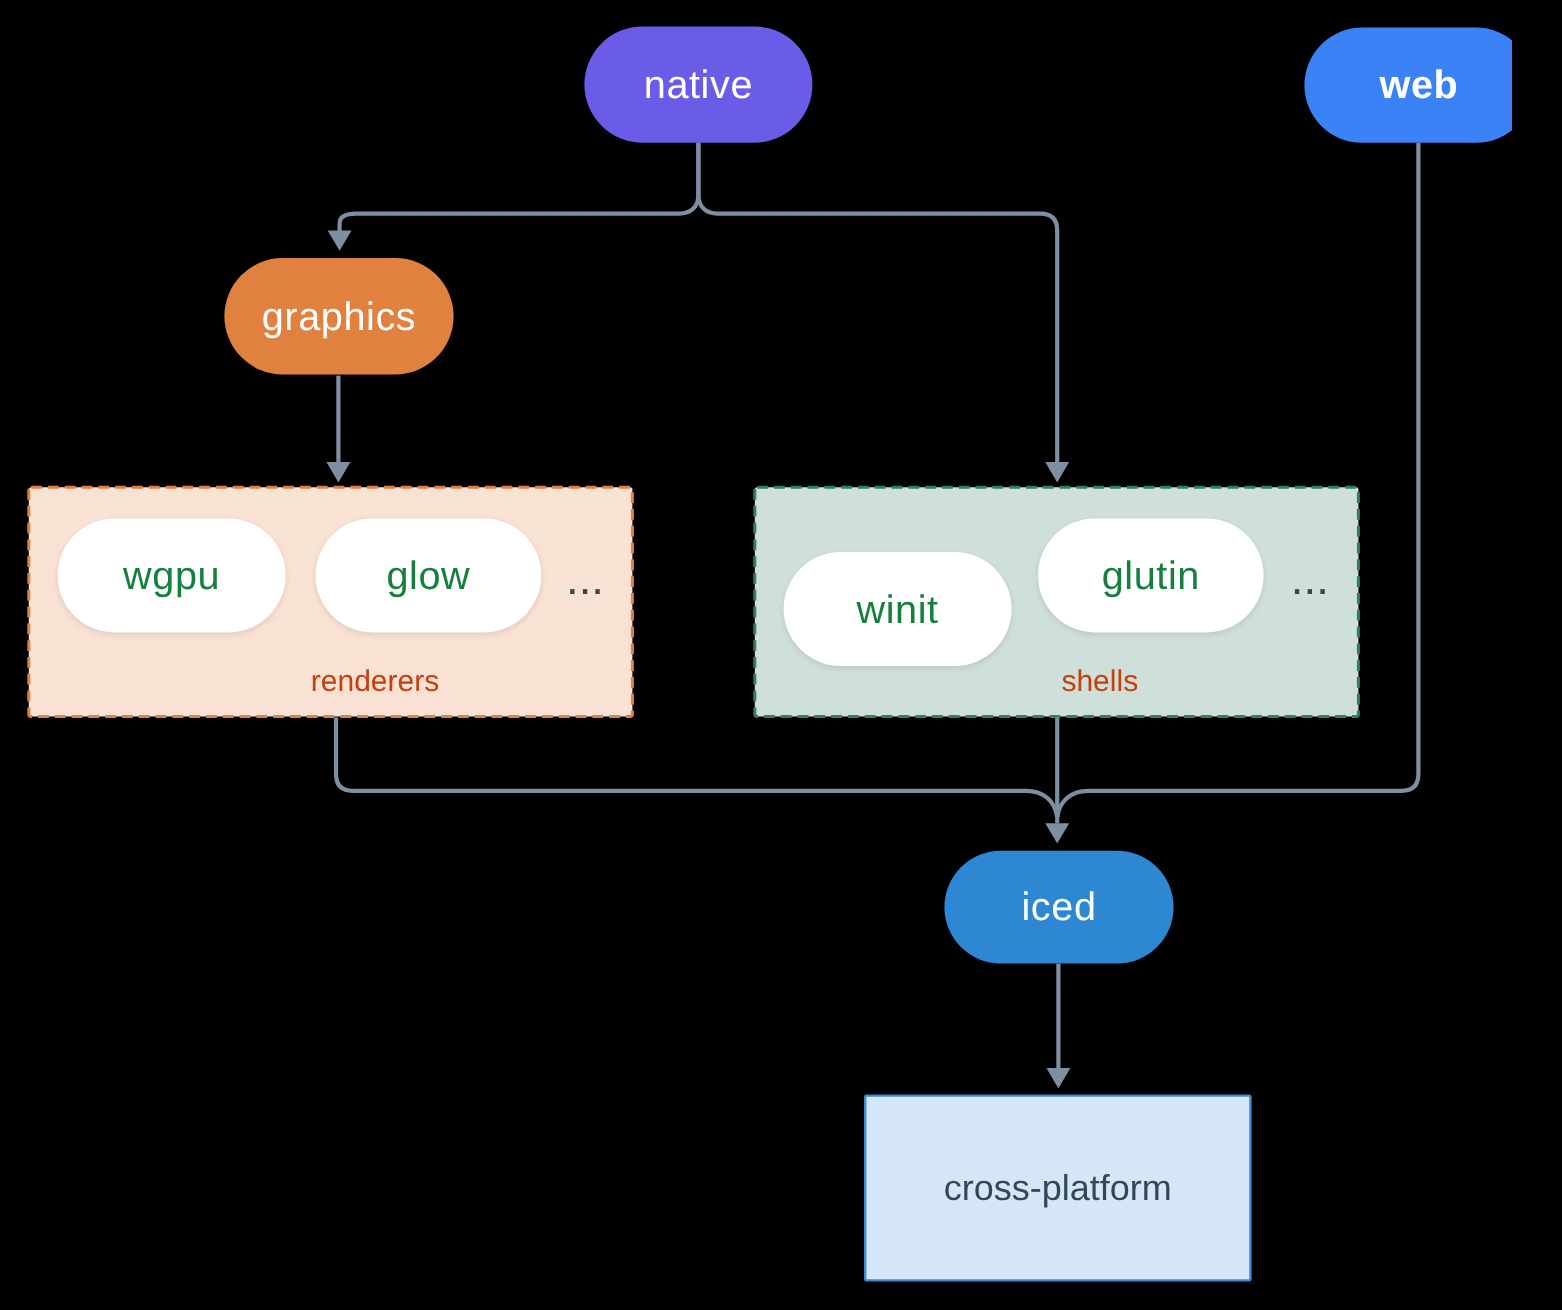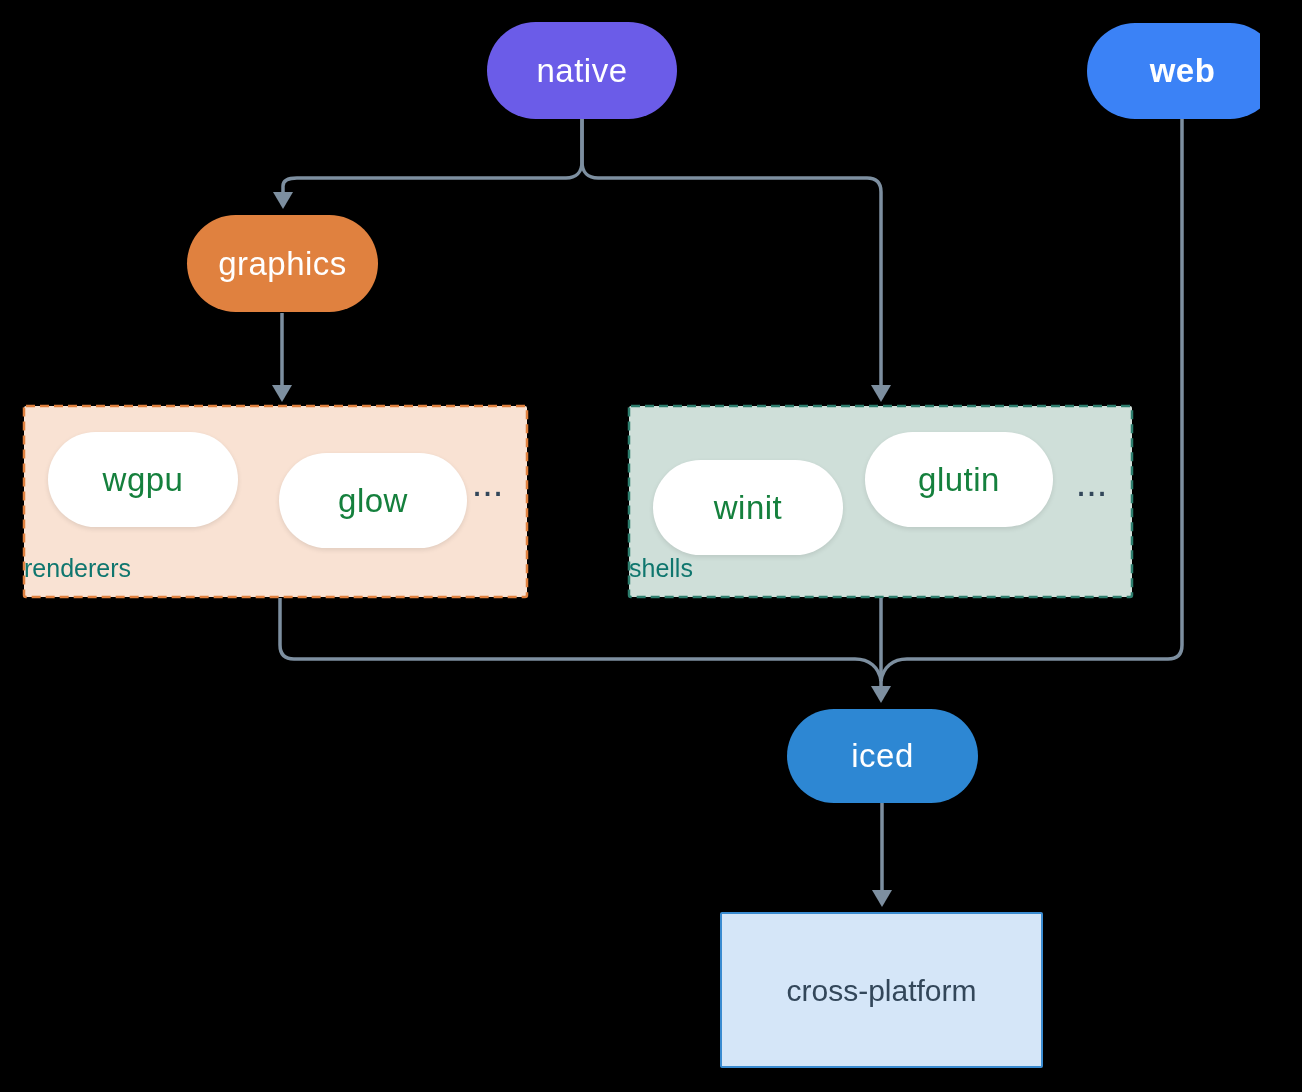--- a/index.html
+++ b/index.html
@@ -18,34 +18,35 @@
     font-size:33px;
     letter-spacing:0.5px;
     color:#fff;
   }
   .pill.native{left:487px;top:22px;width:190px;height:97px;background:#6b5ce8;}
   .pill.web{left:1087px;top:23px;width:191px;height:96px;background:#3b82f6;font-weight:bold;}
   .pill.graphics{left:187px;top:215px;width:191px;height:97px;background:#e0813f;}
   .pill.iced{left:787px;top:709px;width:191px;height:94px;background:#2d87d3;}
   .pill.white{background:#ffffff;color:#15803d;box-shadow:0 2px 5px rgba(0,0,0,0.10);}
   .pill.wgpu{left:48px;top:432px;width:190px;height:95px;}
-  .pill.glow{left:279px;top:432px;width:188px;height:95px;margin-top:21px;}
+  .pill.glow{left:263px;top:432px;width:188px;height:95px;}
   .pill.winit{left:653px;top:432px;width:190px;height:95px;margin-top:28px;}
   .pill.glutin{left:865px;top:432px;width:188px;height:95px;}
   .ellipsis{
     position:absolute;width:55px;height:60px;
     display:flex;align-items:flex-end;justify-content:center;
     font-size:38px;color:#33475a;line-height:38px;
   }
   .ellipsis.renderers-dots{left:460px;top:442px;}
   .ellipsis.shells-dots{left:1064px;top:442px;}
   .group-label{
     position:absolute;
-    font-size:25px;color:#0f766e;
-    text-align:left;
+    font-size:25px;color:#c2410c;
+    text-align:center;
+    padding-left:44px;
   }
   .group-label.renderers{left:24px;top:554px;width:489px;}
   .group-label.shells{left:629px;top:554px;width:487px;}
   .app-box{
     position:absolute;left:720px;top:912px;width:323px;height:156px;
     background:#d5e6f8;border:2.5px solid #3a8bd0;border-radius:2px;
     box-sizing:border-box;
     display:flex;flex-direction:row;align-items:center;justify-content:center;
     font-size:30px;color:#33475a;line-height:47px;
   }

